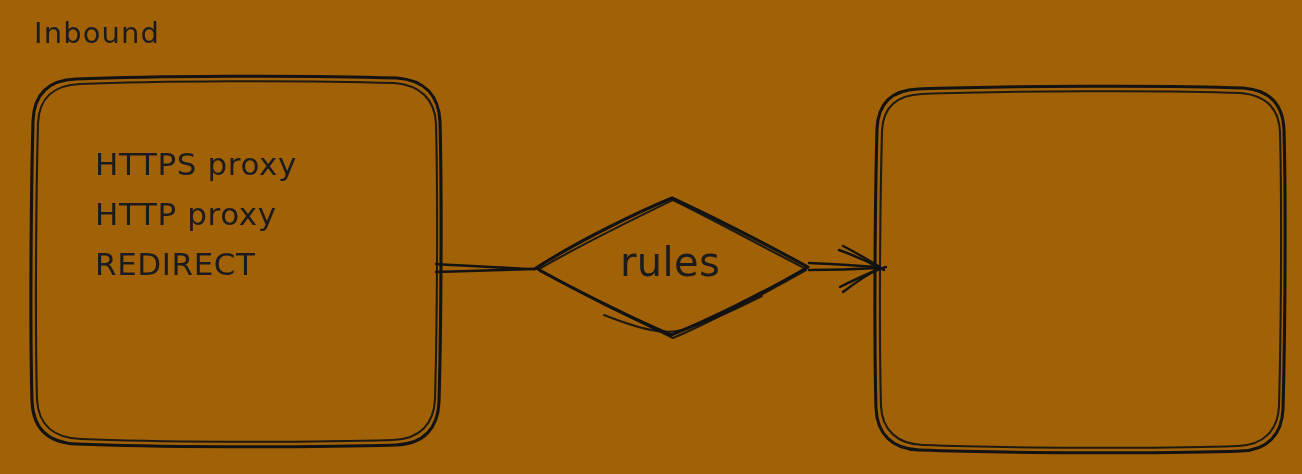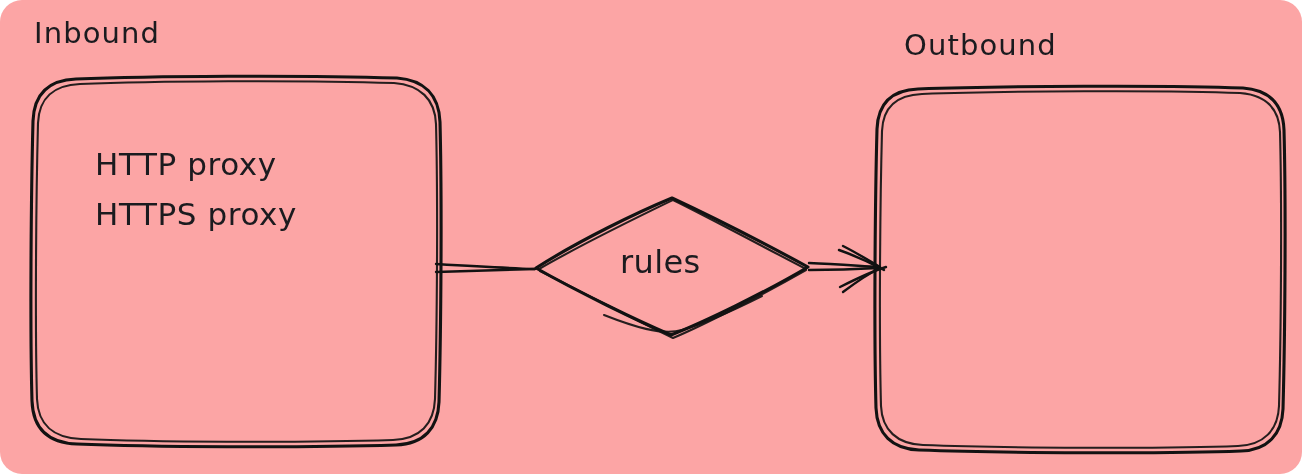--- a/index.html
+++ b/index.html
@@ -8,23 +8,22 @@
     padding: 0;
     background: #ffffff;
   }
   body {
     font-family: "DejaVu Sans", sans-serif;
   }
   #canvas {
     position: relative;
     width: 1302px;
     height: 474px;
-    background: #fca5a5;
+    background: #a16207;
     overflow: hidden;
-    border-radius: 22px;
   }
   #sketch {
     position: absolute;
     inset: 0;
     width: 1302px;
     height: 474px;
     display: block;
   }
   .layer-text {
     position: absolute;
@@ -77,21 +76,21 @@
   }
   #outbound-list li.ellipsis-item {
     font-size: 29px;
     letter-spacing: 2px;
   }
 
   
   #diamond-label {
     left: 620px;
     top: 243px;
-    font-size: 32px;
+    font-size: 40px;
     line-height: 38px;
     letter-spacing: 0.4px;
   }
 
   .stroke {
     fill: none;
     stroke: #121212;
     stroke-linecap: round;
     stroke-linejoin: round;
   }
@@ -186,23 +185,23 @@
       <path class="stroke stroke-thin" d="M 839 250 C 853 255, 871 263, 884 270"></path>
       <path class="stroke stroke-thin" d="M 843 292 C 855 283, 870 273, 880 268"></path>
       <path class="stroke stroke-thin" d="M 840 287 C 854 280, 872 271, 886 267"></path>
     </g>
   </svg>
 
   <div class="layer-text">
 
     <div id="label-inbound" class="hand group-label">Inbound</div>
 
-    <div id="label-outbound" class="hand group-label">Outbound</div>
 
     <ul id="inbound-list" class="proto-list">
+      <li>HTTPS proxy</li>
       <li>HTTP proxy</li>
-      <li>HTTPS proxy</li>
+      <li>REDIRECT</li>
     </ul>
 
 
     <div id="diamond-label" class="hand">rules</div>
   </div>
 </div>
 
 </body></html>

